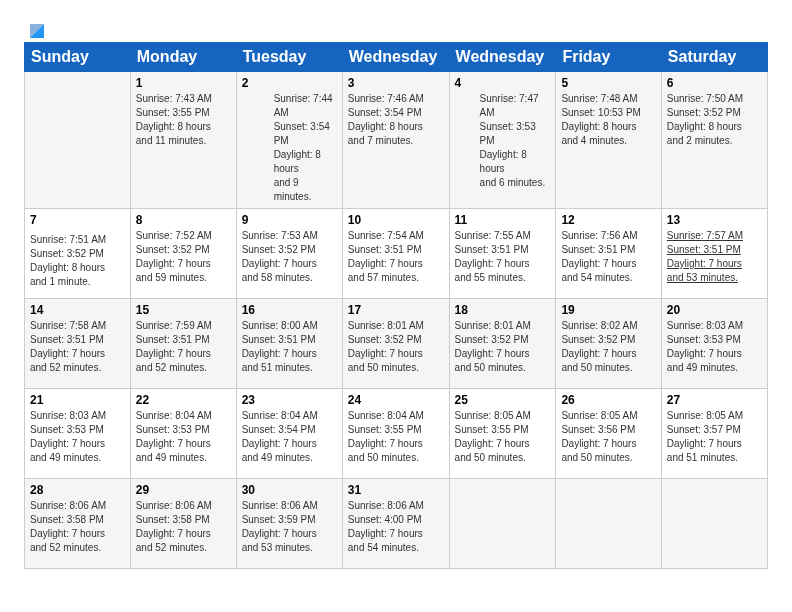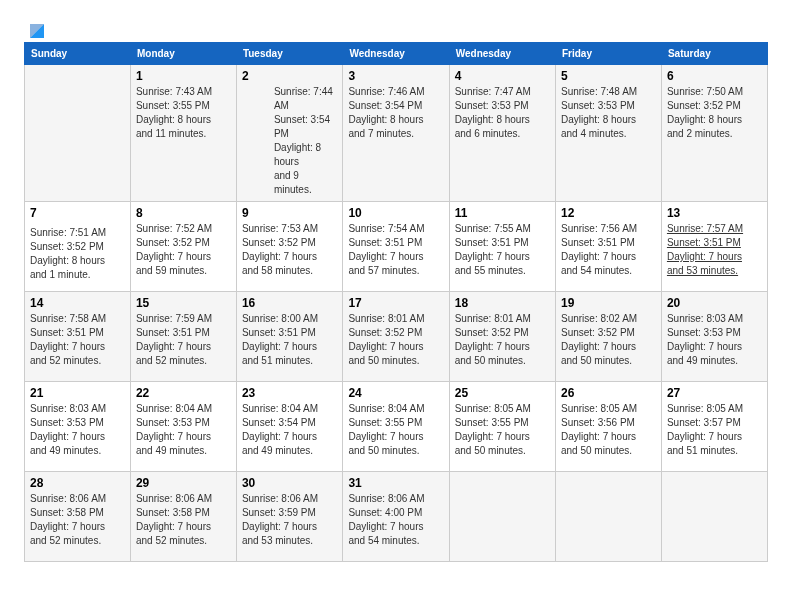--- a/index.html
+++ b/index.html
@@ -36,21 +36,21 @@
     }
     table {
       width: 100%;
       border-collapse: collapse;
       font-size: 10.5px;
     }
     thead tr th {
       background-color: #1565C0;
       color: #fff;
       font-weight: bold;
-      font-size: 10px;
+      font-size: 16px;
       padding: 5px 6px;
       text-align: left;
       border: 1px solid #1565C0;
     }
     tbody tr td {
       border: 1px solid #ccc;
       vertical-align: top;
       padding: 4px 5px;
       width: 107px;
       min-height: 80px;
@@ -125,29 +125,29 @@
         </td>
         <td>
           <span class="day-number">3</span>
           <div class="day-info" style="white-space: pre-line;">Sunrise: 7:46 AM
 Sunset: 3:54 PM
 Daylight: 8 hours
 and 7 minutes.</div>
         </td>
         <td>
           <span class="day-number">4</span>
-          <div class="day-info" style="white-space: pre-line;">Sunrise: 7:47 AM
+          <div class="day-info" style="white-space: pre-line; margin-left: 25px;">Sunrise: 7:47 AM
 Sunset: 3:53 PM
 Daylight: 8 hours
 and 6 minutes.</div>
         </td>
         <td>
           <span class="day-number">5</span>
           <div class="day-info" style="white-space: pre-line;">Sunrise: 7:48 AM
-Sunset: 3:53 PM
+Sunset: 10:53 PM
 Daylight: 8 hours
 and 4 minutes.</div>
         </td>
         <td>
           <span class="day-number">6</span>
           <div class="day-info" style="white-space: pre-line;">Sunrise: 7:50 AM
 Sunset: 3:52 PM
 Daylight: 8 hours
 and 2 minutes.</div>
         </td>

